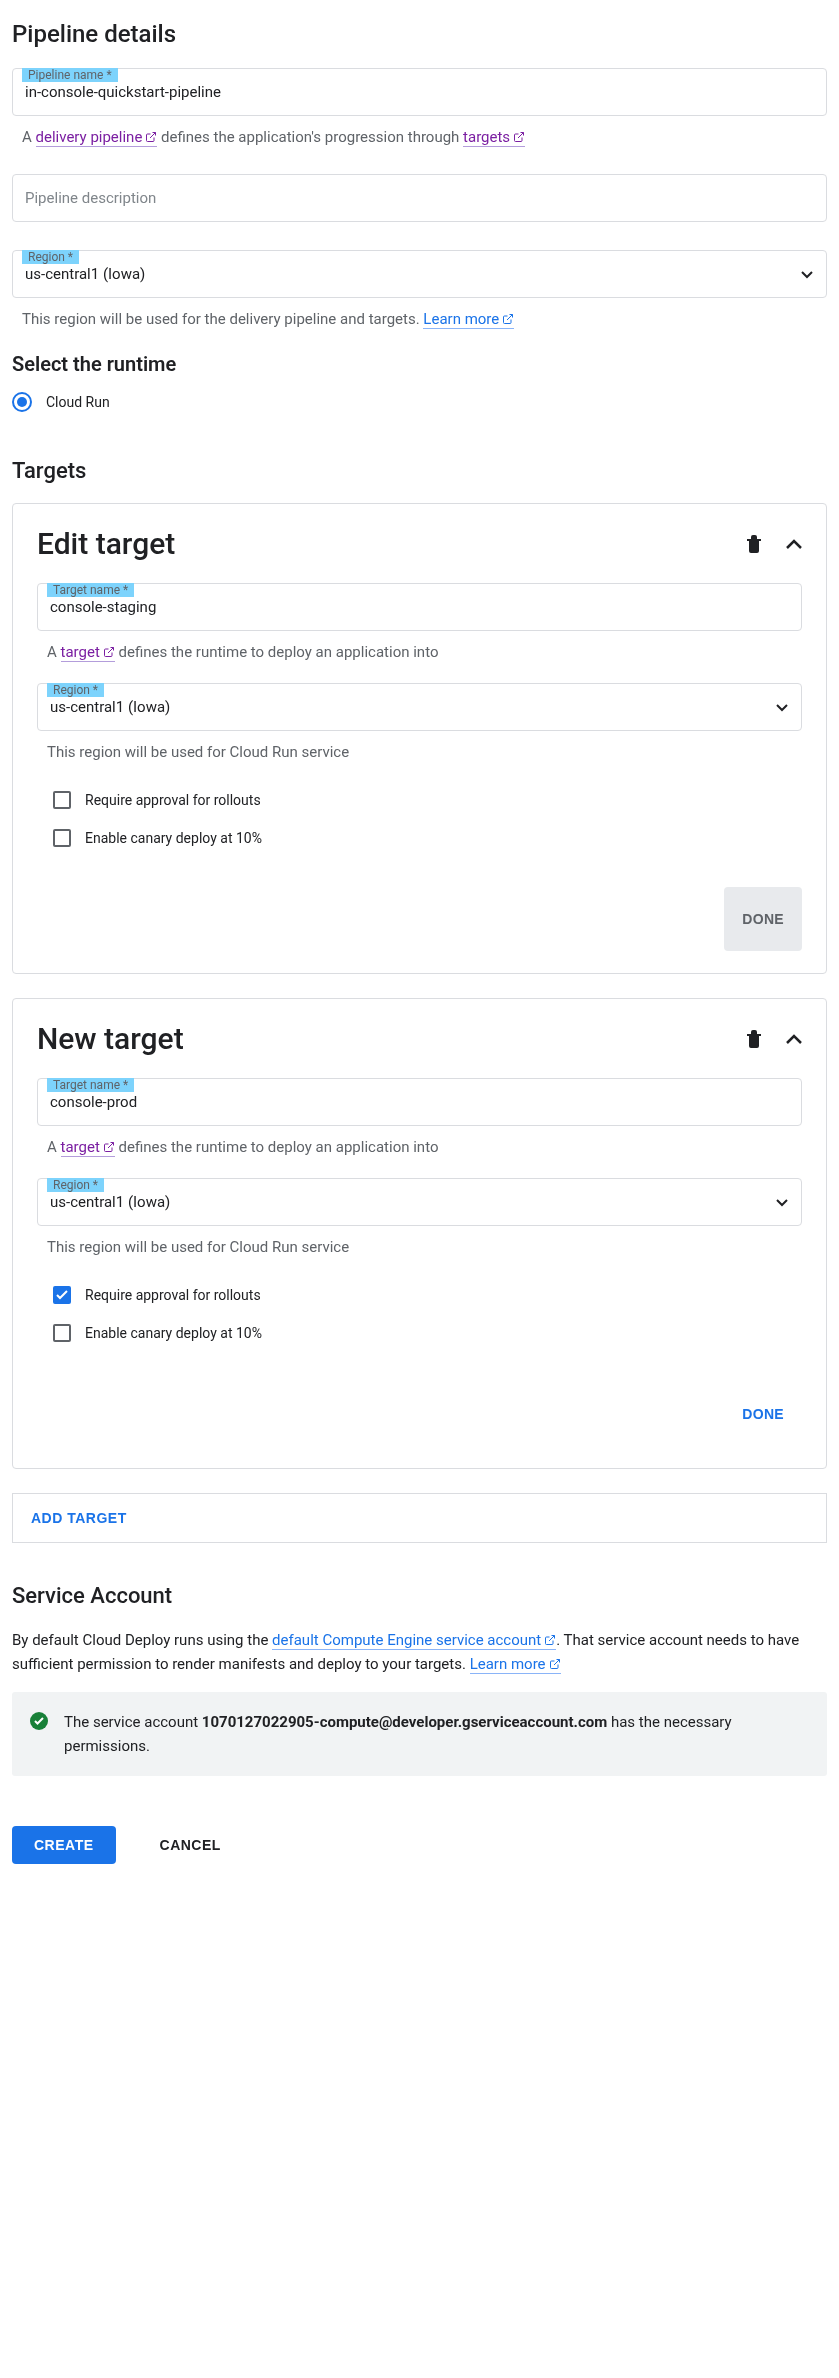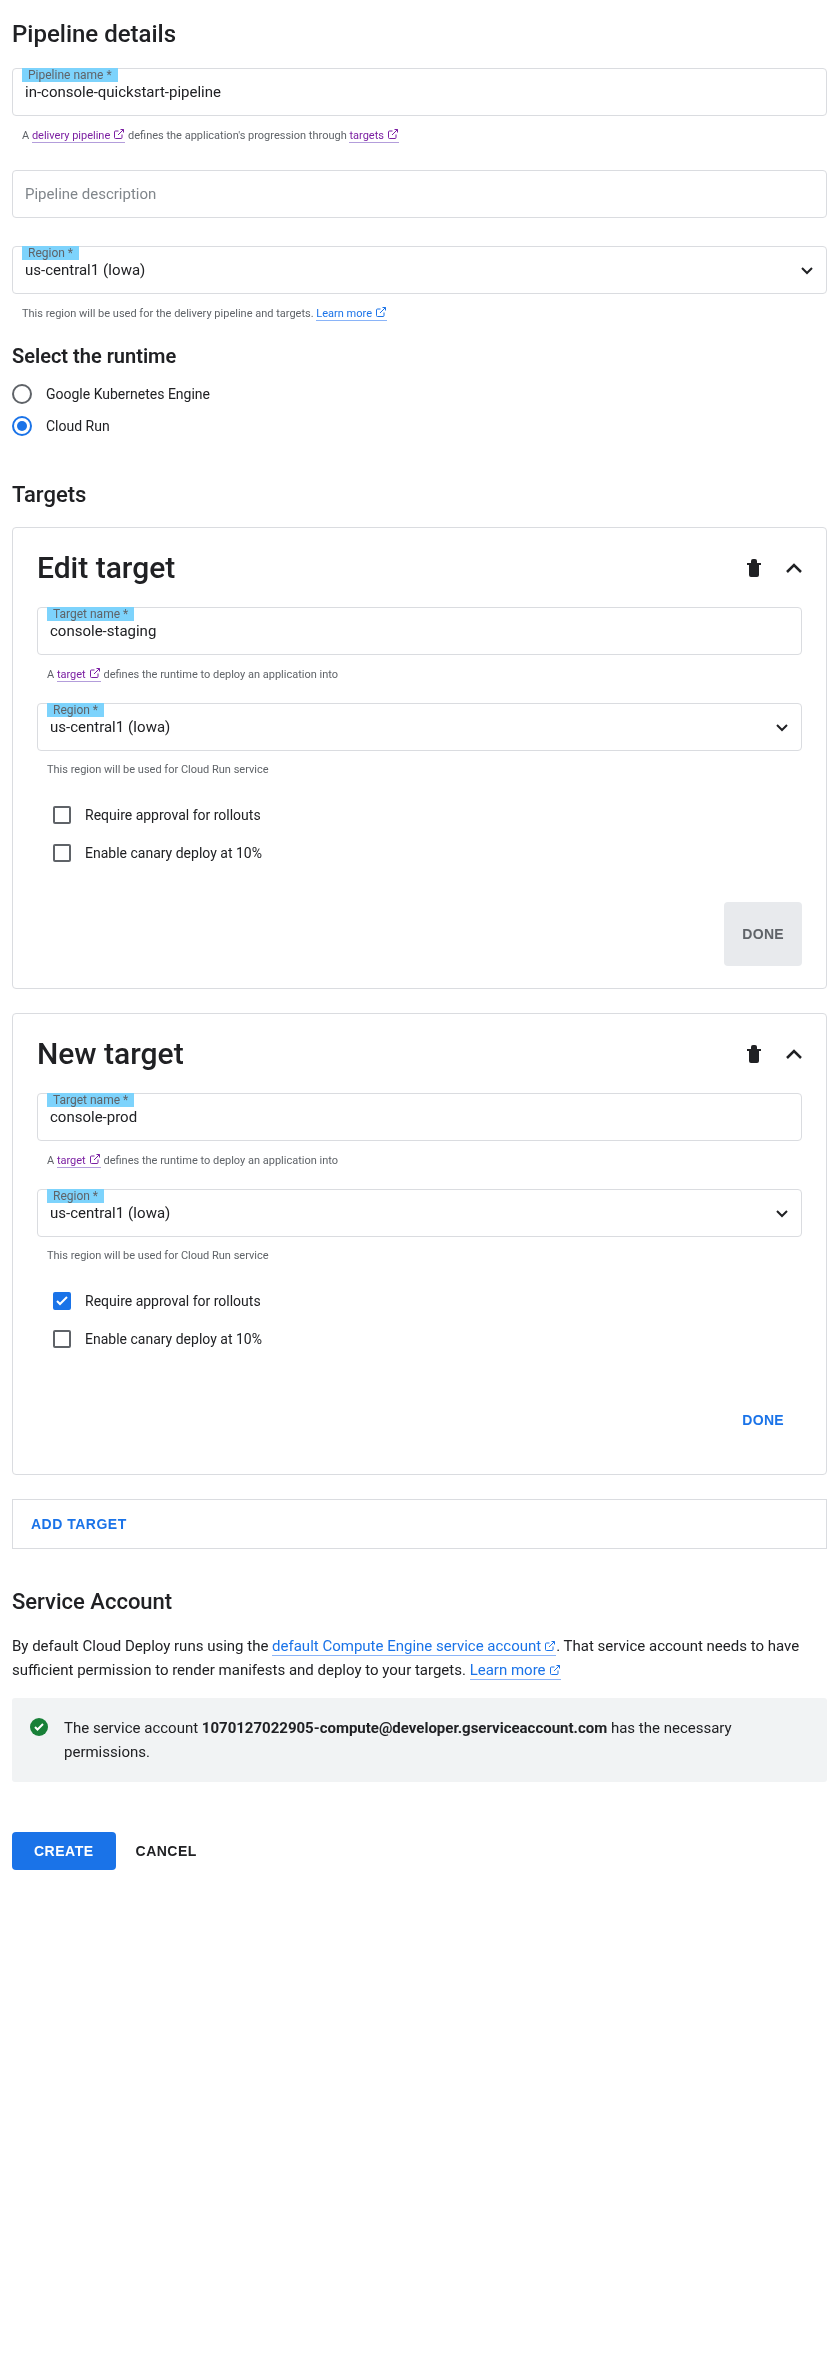--- a/index.html
+++ b/index.html
@@ -54,21 +54,21 @@
   }
   .select-wrap { position: relative; }
   .select-caret {
     position: absolute;
     right: 14px;
     top: 50%;
     transform: translateY(-50%);
     pointer-events: none;
   }
   .helper {
-    font-size: 11px;
+    font-size: 15px;
     color: #5f6368;
     margin: 6px 0 0 10px;
   }
   .link {
     color: #7b1fa2;
     text-decoration: none;
     border-bottom: 1px solid #b39ddb;
     cursor: pointer;
   }
   .link.blue { color: #1a73e8; border-bottom-color: #8ab4f8; }
@@ -180,21 +180,21 @@
     align-items: flex-start;
     font-size: 15px;
     line-height: 1.6;
   }
   .success-icon {
     flex-shrink: 0;
     margin-top: 2px;
   }
   .footer-actions {
     display: flex;
-    gap: 14px;
+    gap: 38px;
     align-items: center;
     margin-top: 50px;
   }
   .primary-btn {
     background: #1a73e8;
     color: #fff;
     font-weight: 600;
     font-size: 14px;
     letter-spacing: 0.5px;
     border: none;
@@ -247,24 +247,20 @@
 <div class="helper">
   <span>This region will be used for the delivery pipeline and targets. </span><a class="link blue"><span>Learn more</span><svg class="ext-icon" width="12" height="12" viewBox="0 0 24 24" fill="none" stroke="#1a73e8" stroke-width="2">
         <path d="M18 13v6a2 2 0 0 1-2 2H5a2 2 0 0 1-2-2V8a2 2 0 0 1 2-2h6"></path>
         <polyline points="15 3 21 3 21 9"></polyline>
         <line x1="10" y1="14" x2="21" y2="3"></line>
       </svg></a>
 </div>
 
 <div class="runtime-block">
   <div class="runtime-title">Select the runtime</div>
-  <div class="radio-row">
-    <span class="radio-outer"></span>
-    <span>Google Kubernetes Engine</span>
-  </div>
   <div class="radio-row">
     <span class="radio-outer selected">
         <span class="radio-inner"></span>
       </span>
     <span>Cloud Run</span>
   </div>
 </div>
 
 <h2 class="sub-title">Targets</h2>
 

